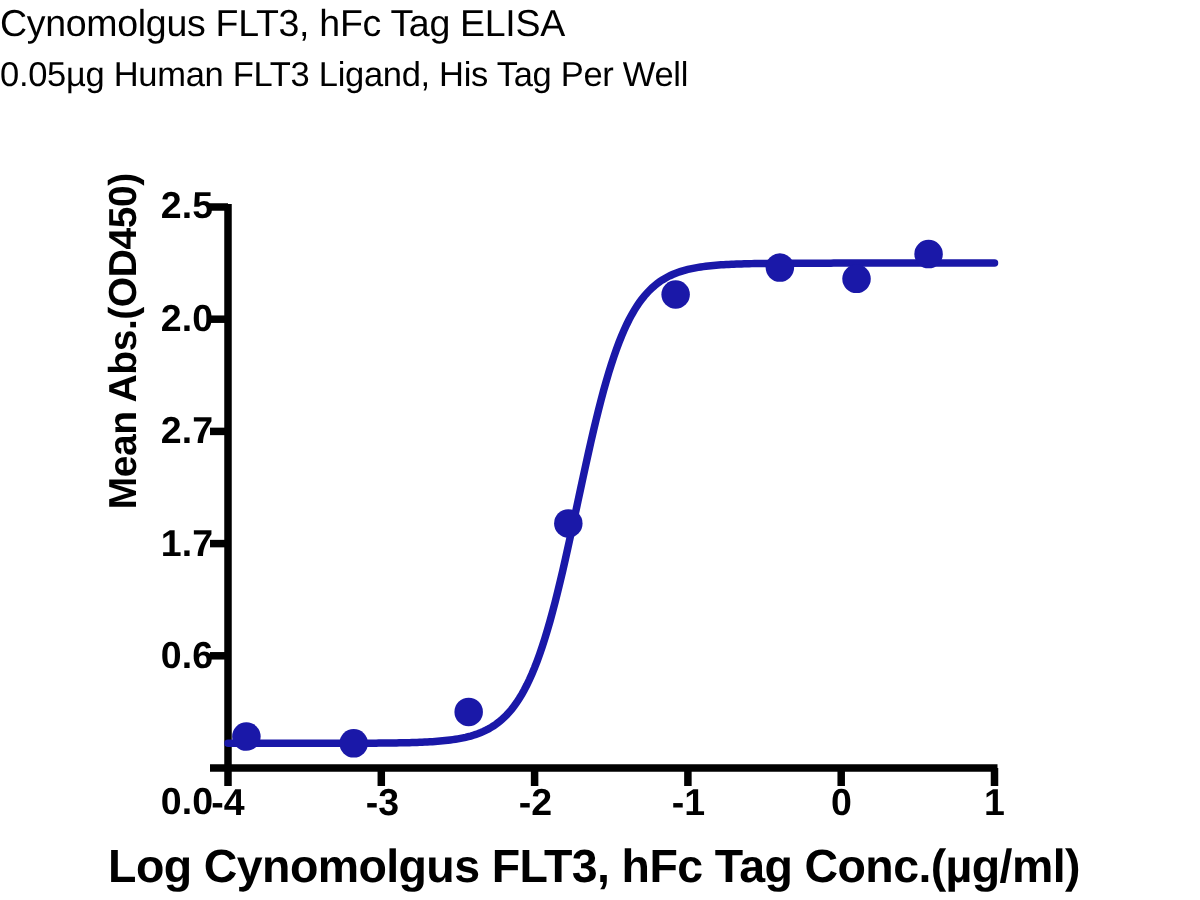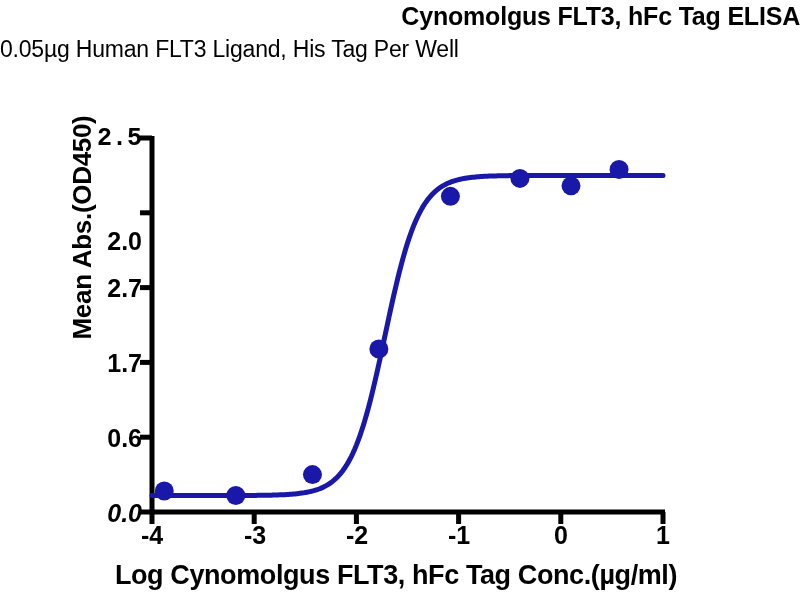--- a/index.html
+++ b/index.html
@@ -4,42 +4,42 @@
 <style>
   html,body{margin:0;padding:0;}
   body{
     width:800px;height:600px;background:#ffffff;
     font-family:"Liberation Sans", sans-serif;
     color:#000;overflow:hidden;position:relative;
   }
   #figure{position:absolute;left:0;top:0;width:800px;height:600px;}
 
   .title{
-    position:absolute;left:0;top:2px;width:800px;text-align:right;
-    font-size:25px;font-weight:bold;letter-spacing:-0.2px;
+    position:absolute;left:0;top:2px;width:800px;text-align:left;
+    font-size:25px;font-weight:normal;letter-spacing:-0.2px;
     font-family:"Liberation Sans", sans-serif;
   }
   .subtitle{
     position:absolute;left:0;top:36px;width:800px;
     font-size:23px;font-weight:normal;letter-spacing:-0.2px;
     font-family:"Liberation Sans", sans-serif;
   }
 
   .ylabel{
     position:absolute;
     left:-118px;top:212px;width:400px;
     transform:rotate(-90deg);
     transform-origin:center center;
     text-align:center;
     font-size:26px;font-weight:bold;letter-spacing:-0.3px;
     white-space:nowrap;
   }
   .xlabel{
     position:absolute;left:0;top:560px;width:792px;text-align:center;
-    font-size:27px;font-weight:bold;letter-spacing:-0.4px;
+    font-size:31px;font-weight:bold;letter-spacing:-0.4px;
     white-space:nowrap;
   }
 
   .ytick-label{
     position:absolute;text-align:right;width:60px;
     font-size:25px;font-weight:bold;
     transform:translateY(-50%);
   }
   .xtick-label{
     position:absolute;text-align:center;width:44px;
@@ -52,26 +52,26 @@
 <body>
 
 <div id="figure">
 
   <div class="title">Cynomolgus FLT3, hFc Tag ELISA</div>
   <div class="subtitle">0.05µg Human FLT3 Ligand, His Tag Per Well</div>
 
   <div class="ylabel">Mean Abs.(OD450)</div>
   <div class="xlabel">Log Cynomolgus FLT3, hFc Tag Conc.(µg/ml)</div>
 
-  <div class="ytick-label" style="left:82px; top:138px;font-family:Liberation Mono, monospace;">2.5</div>
-  <div class="ytick-label" style="left:82px; top:213px;margin-top:28px;">2.0</div>
+  <div class="ytick-label" style="left:82px; top:138px;">2.5</div>
+  <div class="ytick-label" style="left:82px; top:213px;">2.0</div>
   <div class="ytick-label" style="left:82px; top:288px;">2.7</div>
   <div class="ytick-label" style="left:82px; top:363px;">1.7</div>
   <div class="ytick-label" style="left:82px; top:438px;">0.6</div>
-  <div class="ytick-label" style="left:82px; top:513px;font-style:italic;">0.0</div>
+  <div class="ytick-label" style="left:82px; top:535px;">0.0</div>
 
   <div class="xtick-label" style="left:152px; top:521px;">-4</div>
   <div class="xtick-label" style="left:255px; top:521px;">-3</div>
   <div class="xtick-label" style="left:357px; top:521px;">-2</div>
   <div class="xtick-label" style="left:459px; top:521px;">-1</div>
   <div class="xtick-label" style="left:561px; top:521px;">0</div>
   <div class="xtick-label" style="left:663px; top:521px;">1</div>
 
   <svg width="800" height="600">
 

